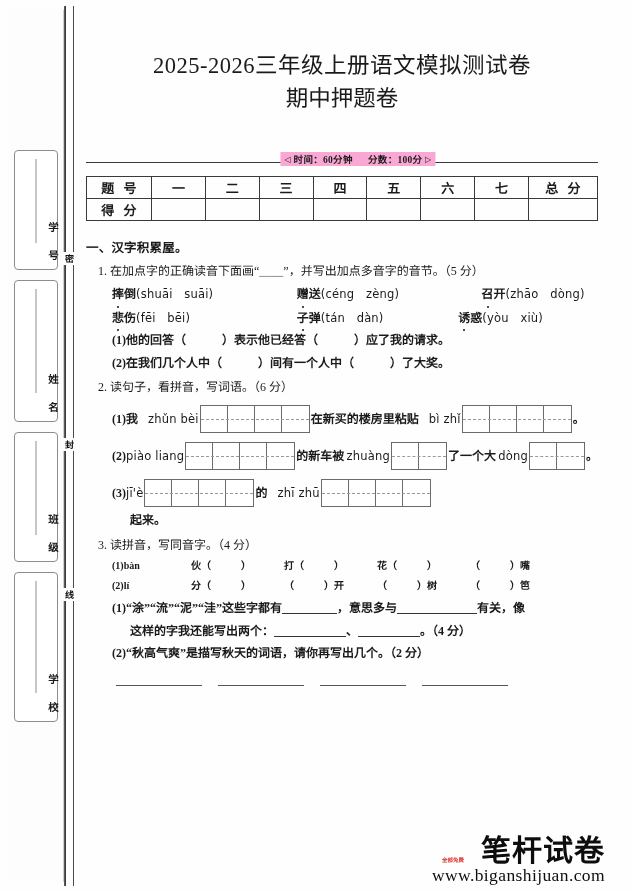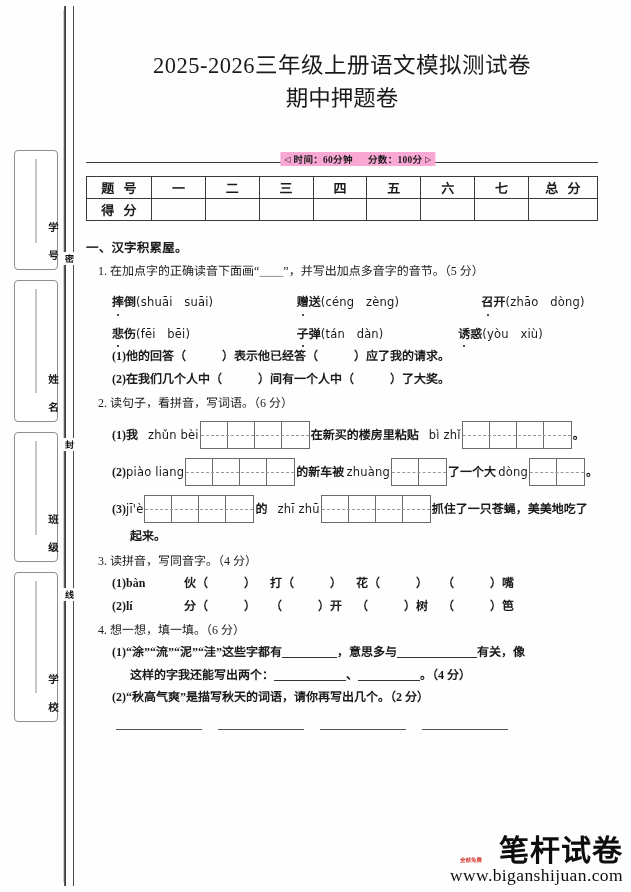--- a/index.html
+++ b/index.html
@@ -192,21 +192,21 @@
   .sub {
     margin-left: 26px;
     margin-top: 5px;
     font-size: 12px;
     font-weight: 700;
   }
 
   
   .py-row {
     margin-left: 26px;
-    margin-top: 14px;
+    margin-top: 6px;
     display: flex;
     font-size: 12px;
     gap: 45px;
   }
   .py-cell {
     display: inline-block;
   }
   .py-cell.c1 { width: 180px; }
   .py-cell.c2 { width: 180px; }
   .py-cell.c3 { width: 150px; }
@@ -278,24 +278,25 @@
     margin-left: 44px;
     margin-top: 5px;
     font-size: 12px;
     font-weight: 700;
   }
 
   
   .q3row {
     margin-left: 26px;
     margin-top: 5px;
-    font-size: 12px;
+    font-size: 10px;
     font-weight: 700;
     display: flex;
     white-space: nowrap;
+    gap: 7px;
   }
   .q3row .k { width: 72px; display: inline-block; }
   .q3row .i { width: 86px; display: inline-block; }
   .q3row .i.last { width: auto; }
 
   
   .ul {
     display: inline-block;
     border-bottom: 1px solid #333;
     vertical-align: -2px;
@@ -313,21 +314,21 @@
   }
   .answer-lines .al {
     width: 86px;
     border-bottom: 1px solid #555;
     height: 1px;
   }
 
   
   .brand {
     position: absolute;
-    right: 8px;
+    right: 26px;
     bottom: 8px;
     text-align: right;
     line-height: 1;
   }
   .brand .cn {
     font-size: 30px;
     font-weight: 700;
     letter-spacing: 1px;
     font-family: "Liberation Serif","DejaVu Serif",serif;
     color: #0d0d0d;
@@ -500,21 +501,20 @@
       </div>
 
       <div class="line-row">
         <span class="lbl">(3)</span>
         <span class="py">jī'è</span>
         <span class="grid-boxes"><span class="cell"></span><span class="cell"></span><span class="cell"></span><span class="cell"></span></span>
         <span class="hz">的</span>
         <span class="sp"></span>
         <span class="py">zhī zhū</span>
         <span class="grid-boxes"><span class="cell"></span><span class="cell"></span><span class="cell"></span><span class="cell"></span></span>
-        <span class="hz">抓住了一只苍蝇，美美地吃了</span>
       </div>
       <div class="cont-line">起来。</div>
     </div>
 
     <div class="q">
       <div class="q-stem">
         <span class="num">3.</span>
         <span>读拼音，写同音字。（4 分）</span>
       </div>
       <div class="q3row">
@@ -527,24 +527,20 @@
       <div class="q3row">
         <span class="k">(2)lí</span>
         <span class="i">分（　　　）</span>
         <span class="i">（　　　）开</span>
         <span class="i">（　　　）树</span>
         <span class="i last">（　　　）笆</span>
       </div>
     </div>
 
     <div class="q">
-      <div class="q-stem">
-        <span class="num">4.</span>
-        <span>想一想，填一填。（6 分）</span>
-      </div>
 
       <div class="sub">
         <span>(1)“涂”“流”“泥”“洼”这些字都有</span><span class="ul w55"></span><span>，意思多与</span><span class="ul w80"></span><span>有关，像</span>
       </div>
 
       <div class="cont-line">
         <span>这样的字我还能写出两个：</span><span class="ul w72"></span><span>、</span><span class="ul w62"></span><span>。（4 分）</span>
       </div>
 
       <div class="sub">(2)“秋高气爽”是描写秋天的词语，请你再写出几个。（2 分）</div>

